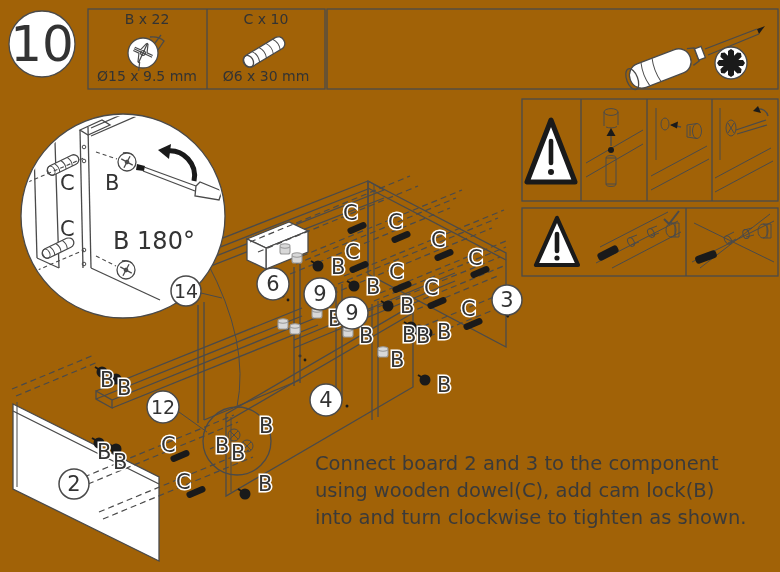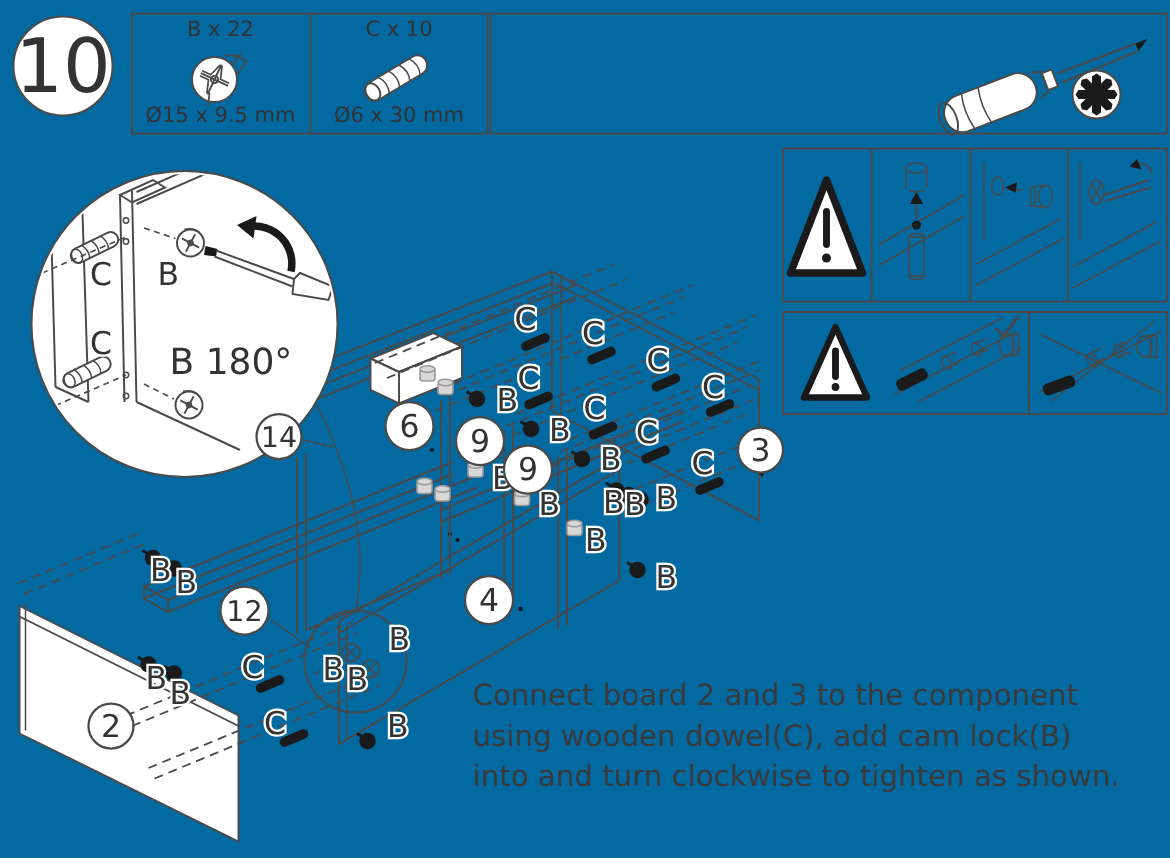--- a/index.html
+++ b/index.html
@@ -1,16 +1,16 @@
 <!DOCTYPE html>
 <html><head>
 <meta charset="utf-8">
 <style>
   html,body{margin:0;padding:0;background:#ffffff;}
-  #page{position:relative;width:780px;height:572px;background:#0369a1;overflow:hidden;
+  #page{position:relative;width:780px;height:572px;background:#a16207;overflow:hidden;
         font-family:"DejaVu Sans", sans-serif;}
   svg{position:absolute;left:0;top:0;}
   .ln{stroke:#4a4a4a;stroke-width:1.3;fill:none;}
   .lnw{stroke:#4a4a4a;stroke-width:1.3;fill:#ffffff;}
   .thin{stroke:#4a4a4a;stroke-width:1;fill:none;}
   .dash{stroke:#4a4a4a;stroke-width:1.2;fill:none;stroke-dasharray:6 4;}
   .dash2{stroke:#4a4a4a;stroke-width:1.1;fill:none;stroke-dasharray:4 3;}
   .blk{fill:#1a1a1a;stroke:none;}
   .tri{fill:#ffffff;stroke:#1a1a1a;stroke-width:5;stroke-linejoin:round;}
   .tri2{fill:#ffffff;stroke:#1a1a1a;stroke-width:4.2;stroke-linejoin:round;}

